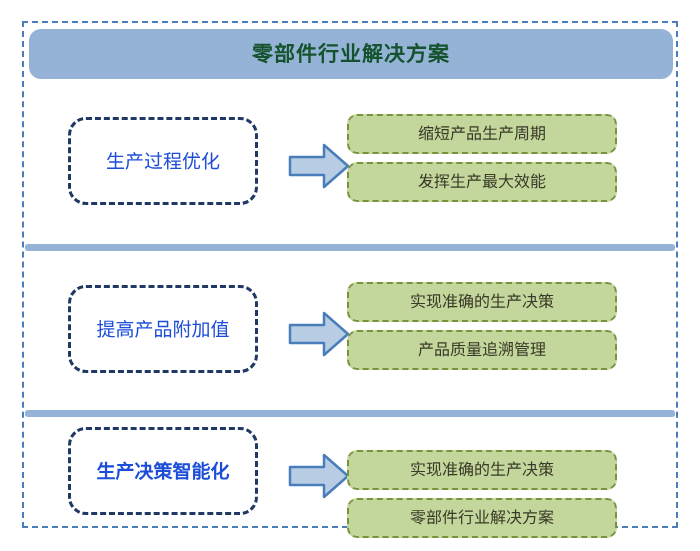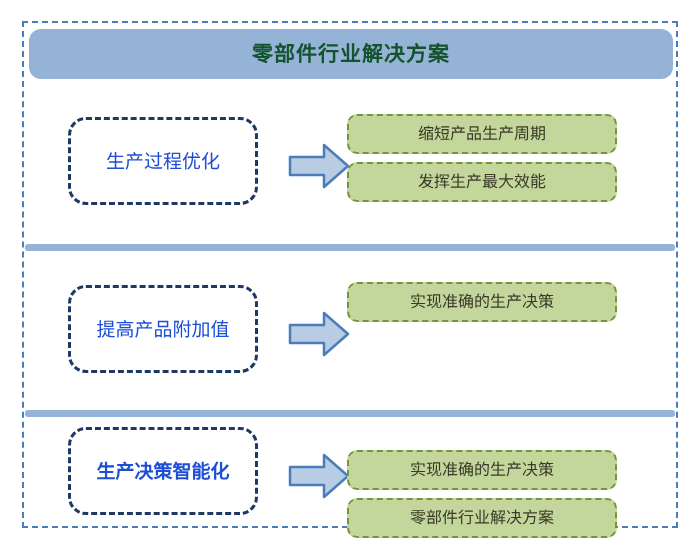--- a/index.html
+++ b/index.html
@@ -177,20 +177,23 @@
     <div class="arrow">
       <svg viewBox="0 0 62 48" width="62" height="48" aria-hidden="true">
         <polygon points="2,15 36,15 36,3 60,24 36,45 36,33 2,33" fill="#b8cce4" stroke="#4a7ebb" stroke-width="2.5" stroke-linejoin="round"></polygon>
       </svg>
     </div>
 
     <div class="items">
       <div class="item-box">
         <span class="item-text">实现准确的生产决策</span>
       </div>
+      <div class="item-box">
+        <span class="item-text">产品质量追溯管理</span>
+      </div>
     </div>
   </div>
 
   <div class="divider d2"></div>
 
   <div class="section s3">
     <div class="cat-box">
       <span class="cat-text">生产决策智能化</span>
     </div>
 

